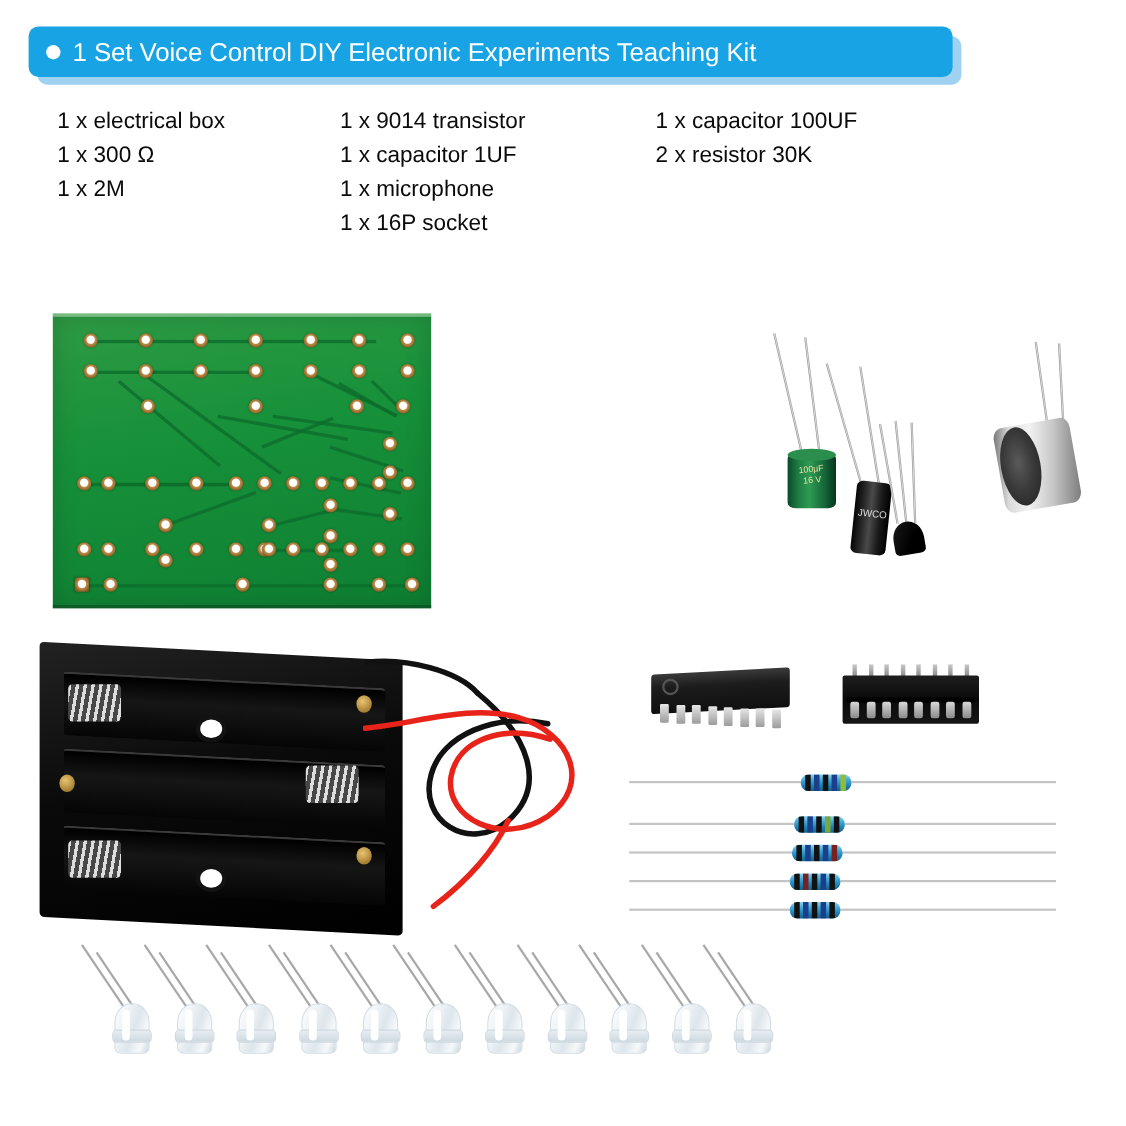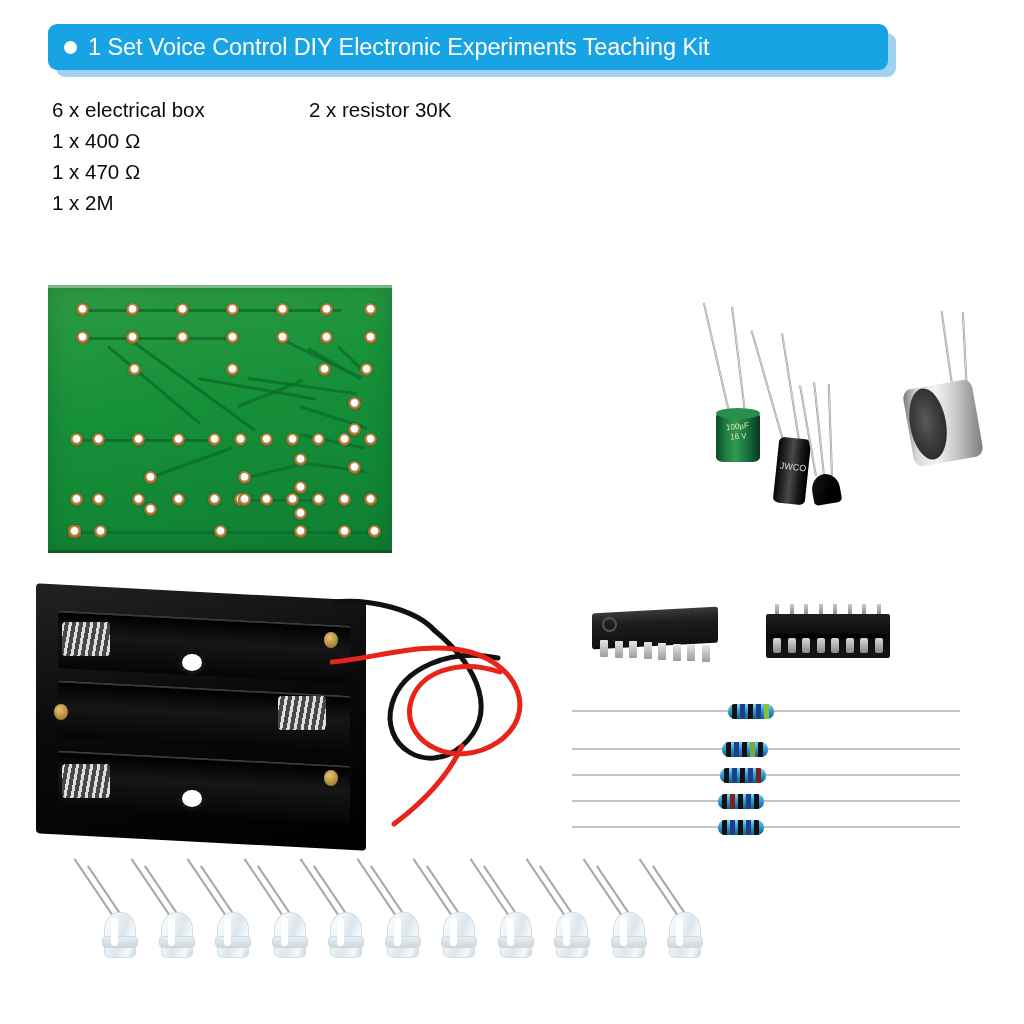--- a/index.html
+++ b/index.html
@@ -19,21 +19,20 @@
     overflow: hidden;
   }
 
   
   .banner-wrap {
     position: absolute;
     left: 26px;
     top: 24px;
     width: 788px;
     height: 50px;
-    margin-left: 22px;
   }
   .banner-shadow {
     position: absolute;
     left: 8px;
     top: 9px;
     width: 840px;
     height: 44px;
     background: #9ed2f0;
     border-radius: 9px;
   }
@@ -300,26 +299,32 @@
   <div class="banner-wrap">
     <div class="banner-shadow"></div>
     <div class="banner-main">
       <span class="banner-bullet"></span>
       <span class="banner-title">1 Set Voice Control DIY Electronic Experiments Teaching Kit</span>
     </div>
   </div>
 
   <div class="spec-list">
     <div class="spec-col c1">
-      <div class="spec-item">6 x electrical box</div>
-      <div class="spec-item">1 x 400 Ω</div>
-      <div class="spec-item">1 x 470 Ω</div>
+      <div class="spec-item">1 x electrical box</div>
+      <div class="spec-item">1 x 300 Ω</div>
       <div class="spec-item">1 x 2M</div>
     </div>
+    <div class="spec-col c2">
+      <div class="spec-item">1 x 9014 transistor</div>
+      <div class="spec-item">1 x capacitor 1UF</div>
+      <div class="spec-item">1 x microphone</div>
+      <div class="spec-item">1 x 16P socket</div>
+    </div>
     <div class="spec-col c3">
+      <div class="spec-item">1 x capacitor 100UF</div>
       <div class="spec-item">2 x resistor 30K</div>
     </div>
   </div>
 
   <div class="photo" id="pcb">
     <div class="edge-top"></div>
     <div class="edge-bot"></div>
     <div id="pcb-traces">
         <div class="trace" style="left: 34px; top: 24px; width: 260px; transform: rotate(0deg);"></div>
         <div class="trace" style="left: 34px; top: 52px; width: 60px; transform: rotate(0deg);"></div>

